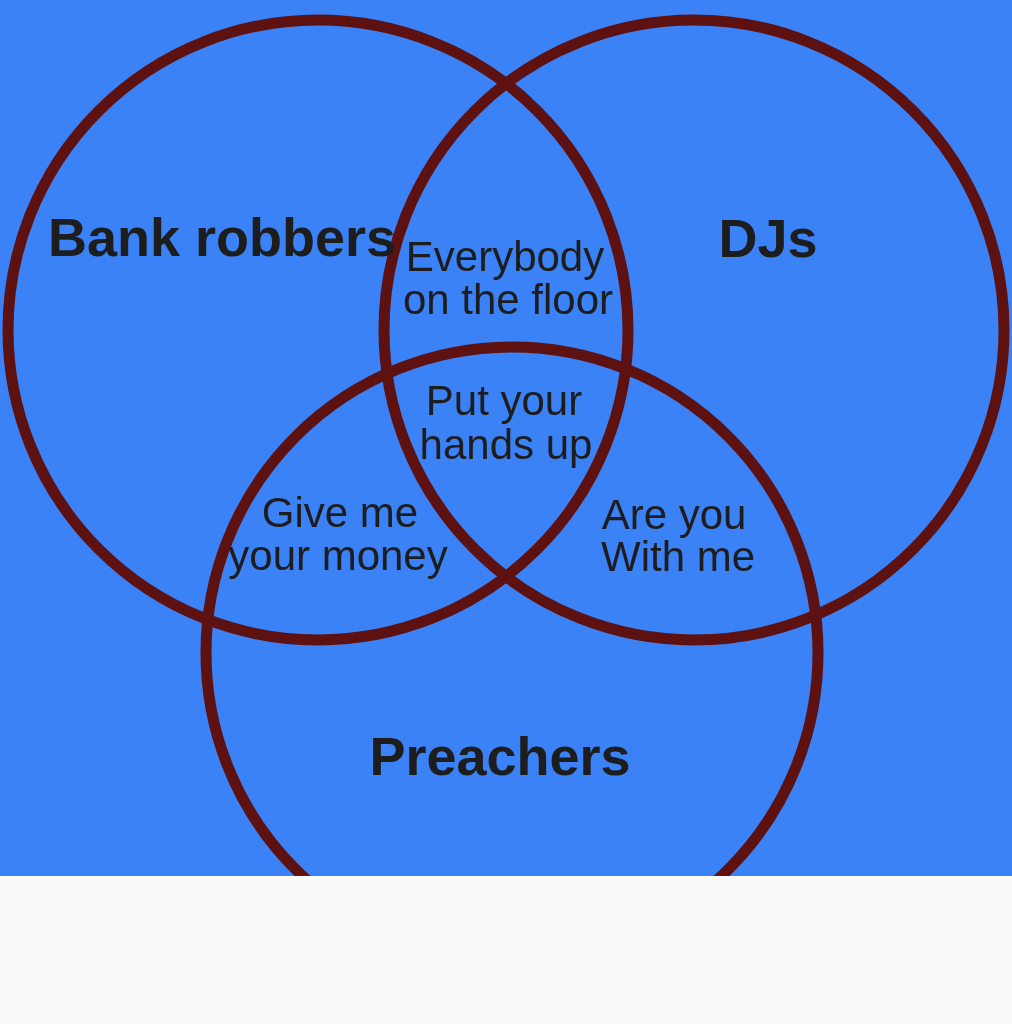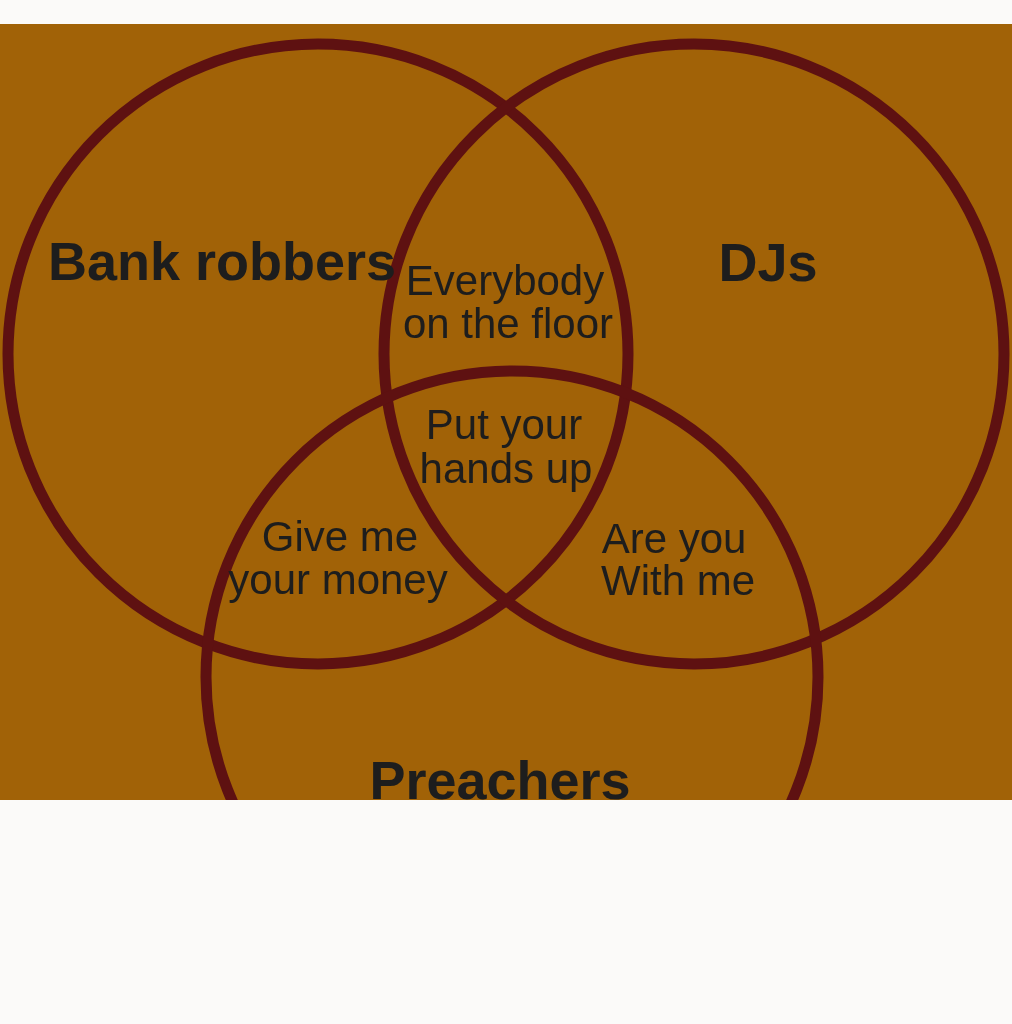--- a/index.html
+++ b/index.html
@@ -4,24 +4,23 @@
 <style>
   html, body {
     margin: 0;
     padding: 0;
     background: #fbfaf9;
     font-family: "Liberation Sans", sans-serif;
   }
   .stage {
     position: relative;
     width: 1012px;
-    height: 776px;
-    background: #a16207;
+    height: 876px;
+    background: #3b82f6;
     overflow: hidden;
-    margin-top: 24px;
   }
   svg.venn {
     display: block;
     width: 1012px;
     height: 1024px;
   }
   .venn-circle {
     fill: none;
     stroke-width: 11px;
   }

